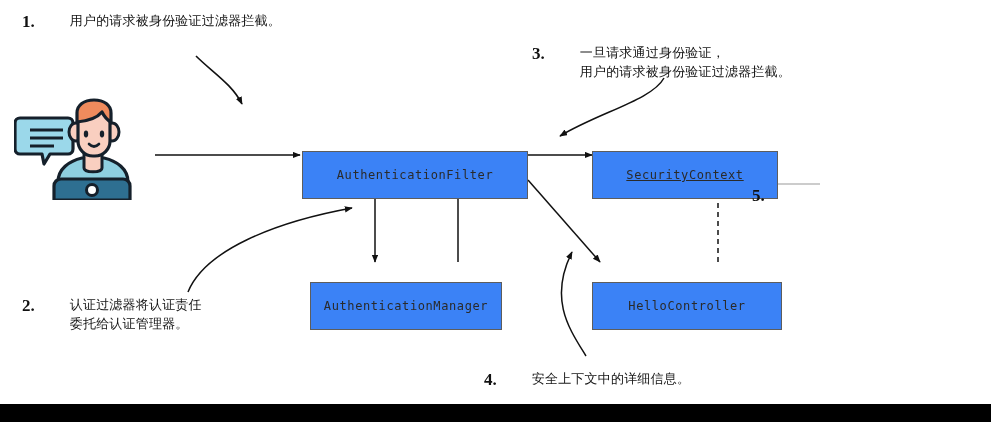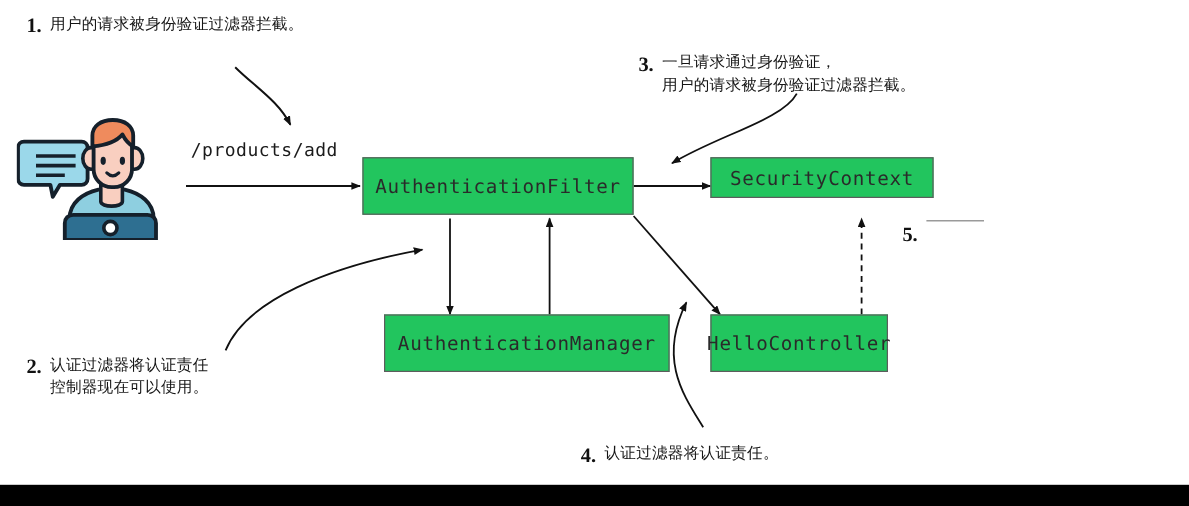--- a/index.html
+++ b/index.html
@@ -39,34 +39,36 @@
     color: #111111;
     flex: 0 0 auto;
     line-height: 1.15;
   }
   .anno-text {
     font-family: "DejaVu Sans", sans-serif;
     font-size: 13px;
     color: #151515;
     white-space: pre-line;
     letter-spacing: 0.2px;
+    margin-left: 28px;
   }
   
   .node-box {
     position: absolute;
     box-sizing: border-box;
     border: 1.4px solid #5d5d5d;
-    background: #22c55e;
+    background: #3b82f6;
     display: flex;
     align-items: center;
     justify-content: center;
     font-family: "DejaVu Sans Mono", monospace;
-    font-size: 16px;
+    font-size: 12px;
     color: #2a2a2a;
     letter-spacing: 0.6px;
+    margin-top: 20px;
   }
   
   .route-label {
     position: absolute;
     font-family: "DejaVu Sans Mono", monospace;
     font-size: 15px;
     color: #1a1a1a;
     letter-spacing: 0.4px;
     white-space: nowrap;
   }
@@ -144,50 +146,49 @@
       <ellipse cx="72" cy="42" rx="2.2" ry="3.4" fill="#15202b"></ellipse>
       <ellipse cx="88" cy="42" rx="2.2" ry="3.4" fill="#15202b"></ellipse>
 
       <path d="M75,52 q5,5 10,0" fill="none" stroke="#15202b" stroke-width="2.6" stroke-linecap="round"></path>
 
       <path d="M40,108 v-14 c0,-4 3,-7 7,-7 h62 c4,0 7,3 7,7 v14 z" fill="#2e6f91" stroke="#15202b" stroke-width="3.2" stroke-linejoin="round"></path>
       <circle cx="78" cy="98" r="5.5" fill="#ffffff" stroke="#15202b" stroke-width="3"></circle>
     </svg>
   </div>
 
-  <div class="route-label" style="left:159px; top:116px;">/products/add</div>
 
   <div class="node-box" style="left:302px; top:131px; width:226px; height:48px;">AuthenticationFilter</div>
 
-  <div class="node-box" style="left:592px; top:131px; width:186px; height:34px;">SecurityContext</div>
+  <div class="node-box" style="left:592px; top:131px; width:186px; height:48px;text-decoration:underline;">SecurityContext</div>
 
-  <div class="node-box" style="left:320px; top:262px; width:238px; height:48px;">AuthenticationManager</div>
+  <div class="node-box" style="left:310px; top:262px; width:192px; height:48px;">AuthenticationManager</div>
 
-  <div class="node-box" style="left:592px; top:262px; width:148px; height:48px;">HelloController</div>
+  <div class="node-box" style="left:592px; top:262px; width:190px; height:48px;">HelloController</div>
 
   <div class="annotation" style="left:22px; top:12px;">
     <span class="anno-num">1.</span>
     <span class="anno-text">用户的请求被身份验证过滤器拦截。</span>
   </div>
 
   <div class="annotation" style="left:22px; top:296px;">
     <span class="anno-num">2.</span>
     <span class="anno-text">认证过滤器将认证责任
-控制器现在可以使用。</span>
+委托给认证管理器。</span>
   </div>
 
   <div class="annotation" style="left:532px; top:44px;">
     <span class="anno-num">3.</span>
     <span class="anno-text">一旦请求通过身份验证，
 用户的请求被身份验证过滤器拦截。</span>
   </div>
 
   <div class="annotation" style="left:484px; top:370px;">
     <span class="anno-num">4.</span>
-    <span class="anno-text">认证过滤器将认证责任。</span>
+    <span class="anno-text">安全上下文中的详细信息。</span>
   </div>
 
   <div class="annotation" style="left:752px; top:186px;">
     <span class="anno-num">5.</span>
   </div>
 
   <div class="bottom-bar" style="top:404px; height:18px;"></div>
 
 </div>
 

